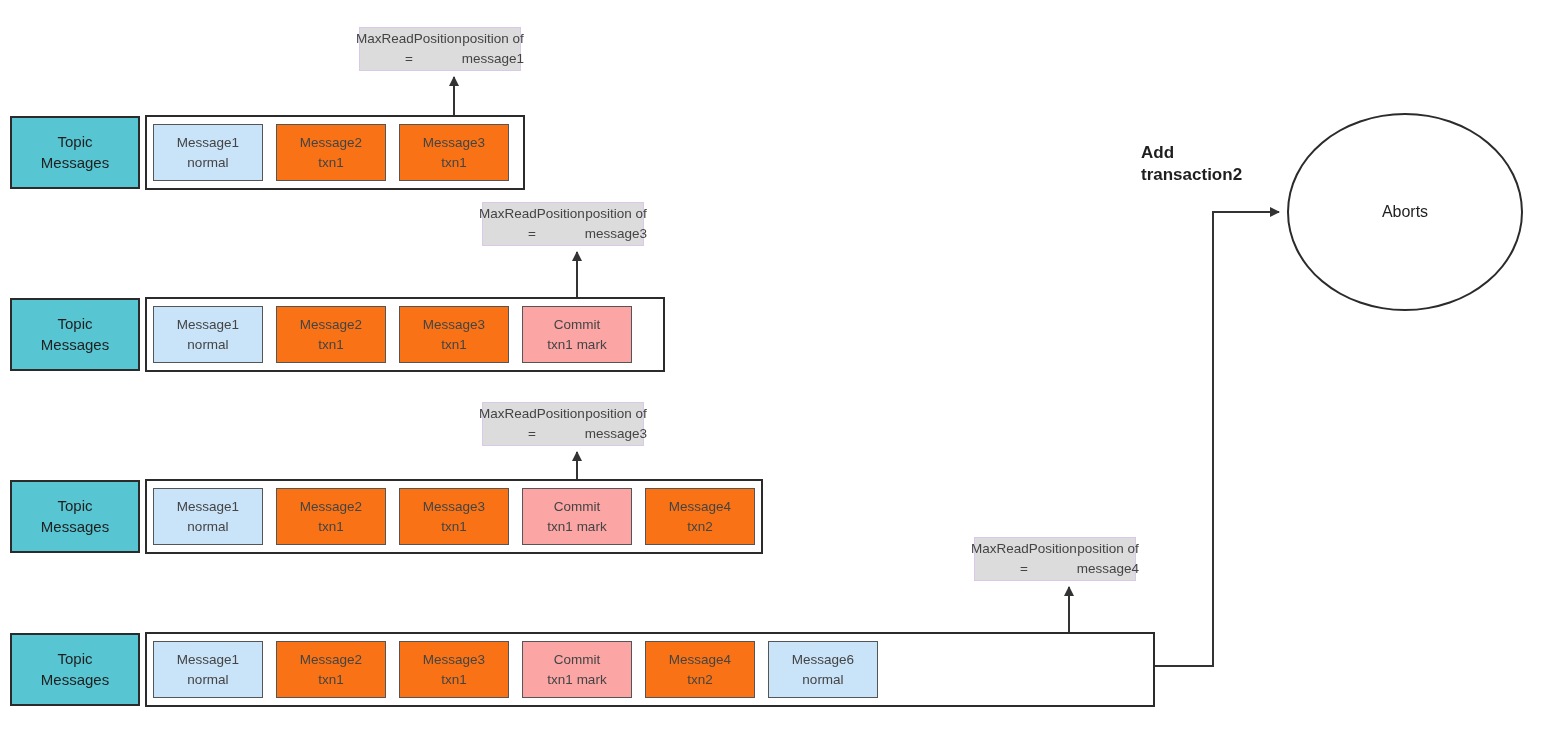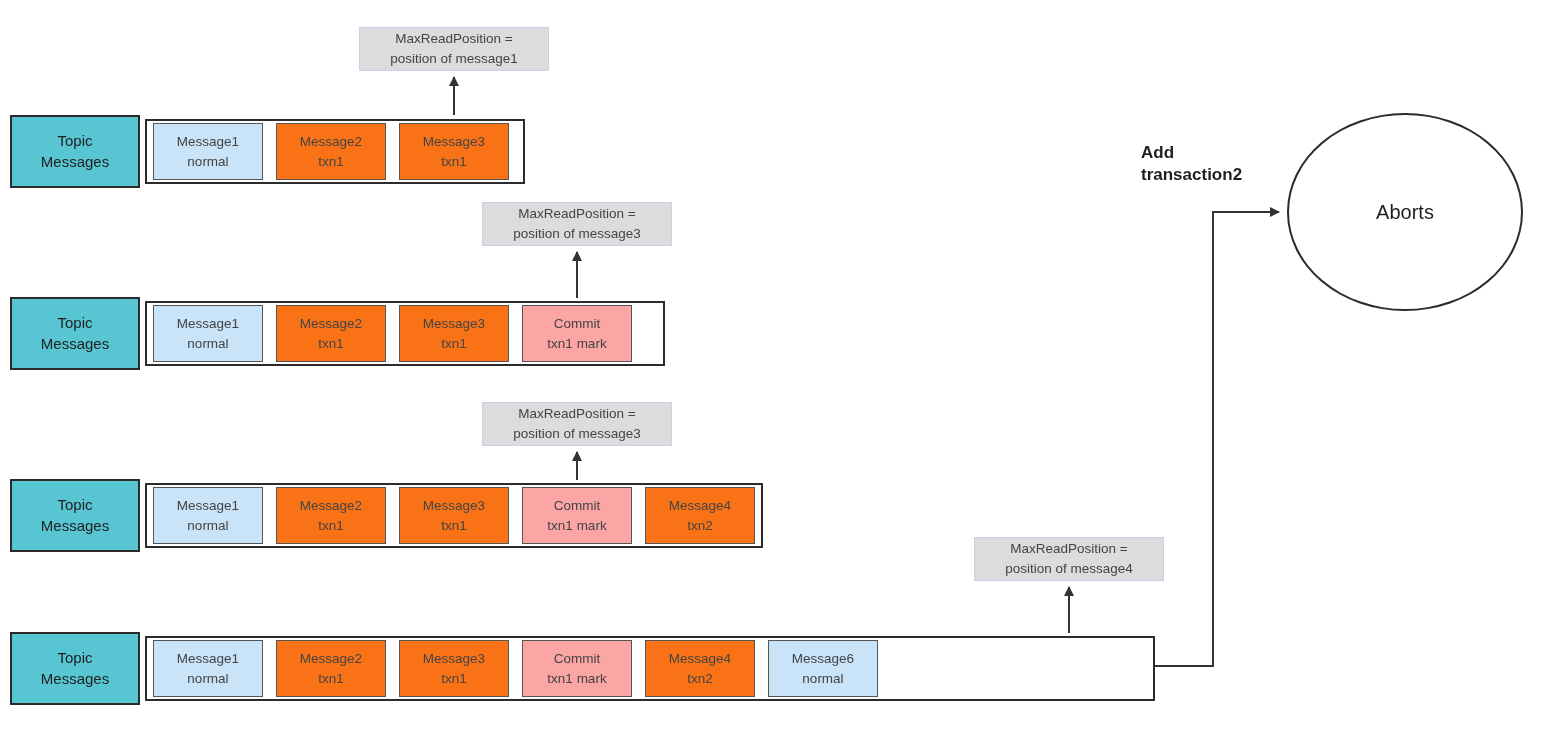--- a/index.html
+++ b/index.html
@@ -22,21 +22,21 @@
     background: #57c5d2;
     border: 2px solid #2b2b2b;
     display: flex; flex-direction: column;
     justify-content: center; align-items: center;
     font-size: 15px; line-height: 1.35;
     color: #1f1f1f;
     flex: 0 0 auto;
     text-align: center;
   }
   .msg-container {
-    height: 65px;
+    height: 75px;
     border: 2px solid #2b2b2b;
     background: #fff;
     display: flex; align-items: center;
     gap: 13px;
     padding: 0 6px;
     margin-left: 5px;
     flex: 0 0 auto;
   }
   .msg {
     width: 110px; height: 57px;
@@ -46,38 +46,38 @@
     justify-content: center; align-items: center;
     font-size: 13.5px; line-height: 1.45;
     color: #444;
     text-align: center;
     flex: 0 0 auto;
   }
   .msg.blue { background: #c9e3f8; }
   .msg.yellow { background: #fca5a5; }
   .mrp {
     position: absolute;
-    width: 190px; height: 44px;
+    width: 162px; height: 44px;
     background: #dcdcdc;
     border: 1px solid #d9c8e8;
-    display: flex; flex-direction: column;
+    display: flex; flex-direction: row;
     justify-content: center; align-items: center;
     font-size: 13.5px; line-height: 1.5;
     color: #444;
     text-align: center;
   }
   .aborts-circle {
     position: absolute;
     left: 1287px; top: 113px;
     width: 236px; height: 198px;
     border: 2px solid #2b2b2b;
     border-radius: 50%;
     background: #fff;
     display: flex; align-items: center; justify-content: center;
-    font-size: 20px; color: #1f1f1f;
+    font-size: 16px; color: #1f1f1f;
   }
   .annotation {
     position: absolute;
     left: 1141px; top: 142px;
     width: 160px;
     text-align: left;
     font-weight: bold;
     font-size: 17px; line-height: 1.3;
     color: #1f1f1f;
   }

